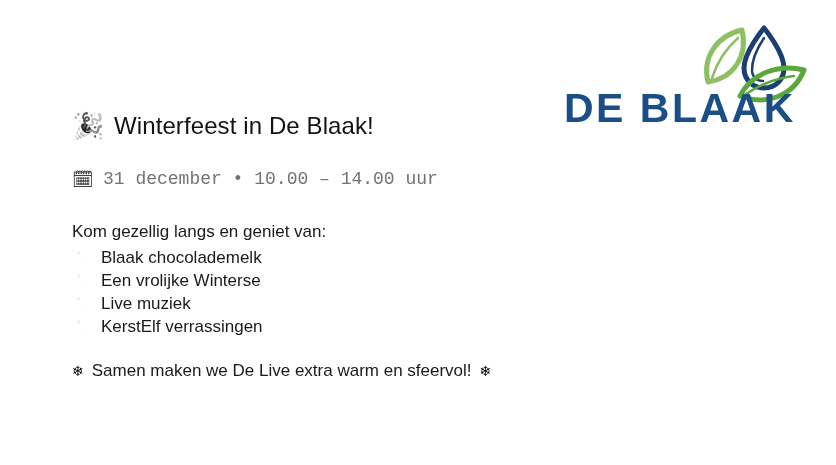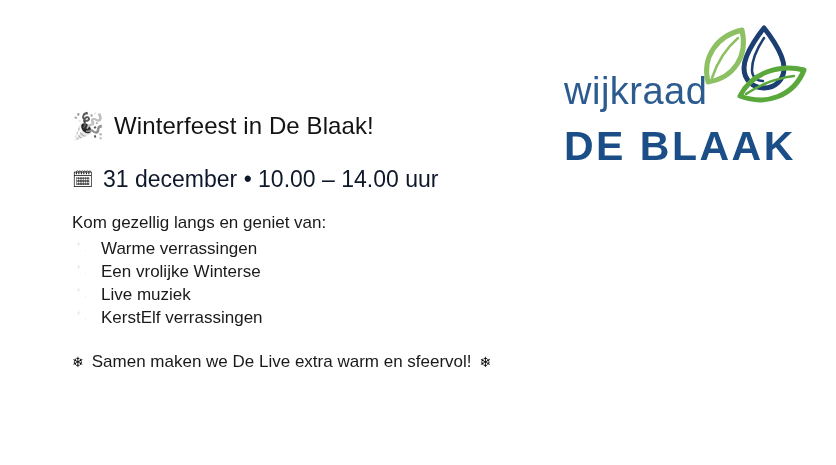--- a/index.html
+++ b/index.html
@@ -94,27 +94,28 @@
     height: 24px;
   }
   .date-emoji {
     font-size: 17px;
     line-height: 1;
     filter: grayscale(1) contrast(1.7);
     width: 20px;
     text-align: center;
   }
   .date-text {
-    font-size: 23px;
-    color: #0f172a;
-    white-space: nowrap;
+    font-size: 18px;
+    color: #737373;
+    white-space: nowrap;
+    font-family: Liberation Mono, monospace;
   }
 
   .intro {
-    margin-top: 22px;
+    margin-top: 31px;
     font-size: 17px;
     color: #1a1a1a;
   }
 
   .bullet-list {
     margin: 6px 0 0 0;
     padding: 0;
     list-style: none;
   }
   .bullet-item {
@@ -165,21 +166,20 @@
       </g>
 
       <g>
         <path d="M116 46 C92 40, 64 48, 52 72 C78 82, 106 72, 116 46 Z" fill="none" stroke="#5AA83C" stroke-width="5" stroke-linejoin="round"></path>
         <path d="M106 52 C88 54, 70 62, 58 70" fill="none" stroke="#5AA83C" stroke-width="2.5" stroke-linecap="round"></path>
       </g>
     </svg>
   </div>
 
   <div class="logo-wordmark">
-    <div class="logo-wijkraad">wijkraad</div>
     <div class="logo-deblaak">DE BLAAK</div>
   </div>
 </div>
 
 <div class="content">
 
   <div class="title-row">
     <span class="title-emoji">🎉</span>
     <span class="title-text">Winterfeest in De Blaak!</span>
   </div>
@@ -187,21 +187,21 @@
   <div class="date-row">
     <span class="date-emoji">🗓</span>
     <span class="date-text">31 december • 10.00 – 14.00 uur</span>
   </div>
 
   <div class="intro">Kom gezellig langs en geniet van:</div>
 
   <ul class="bullet-list">
     <li class="bullet-item">
       <span class="bullet-glyph">✨</span>
-      <span>Warme verrassingen</span>
+      <span>Blaak chocolademelk</span>
     </li>
     <li class="bullet-item">
       <span class="bullet-glyph">✨</span>
       <span>Een vrolijke Winterse</span>
     </li>
     <li class="bullet-item">
       <span class="bullet-glyph">✨</span>
       <span>Live muziek</span>
     </li>
     <li class="bullet-item">

